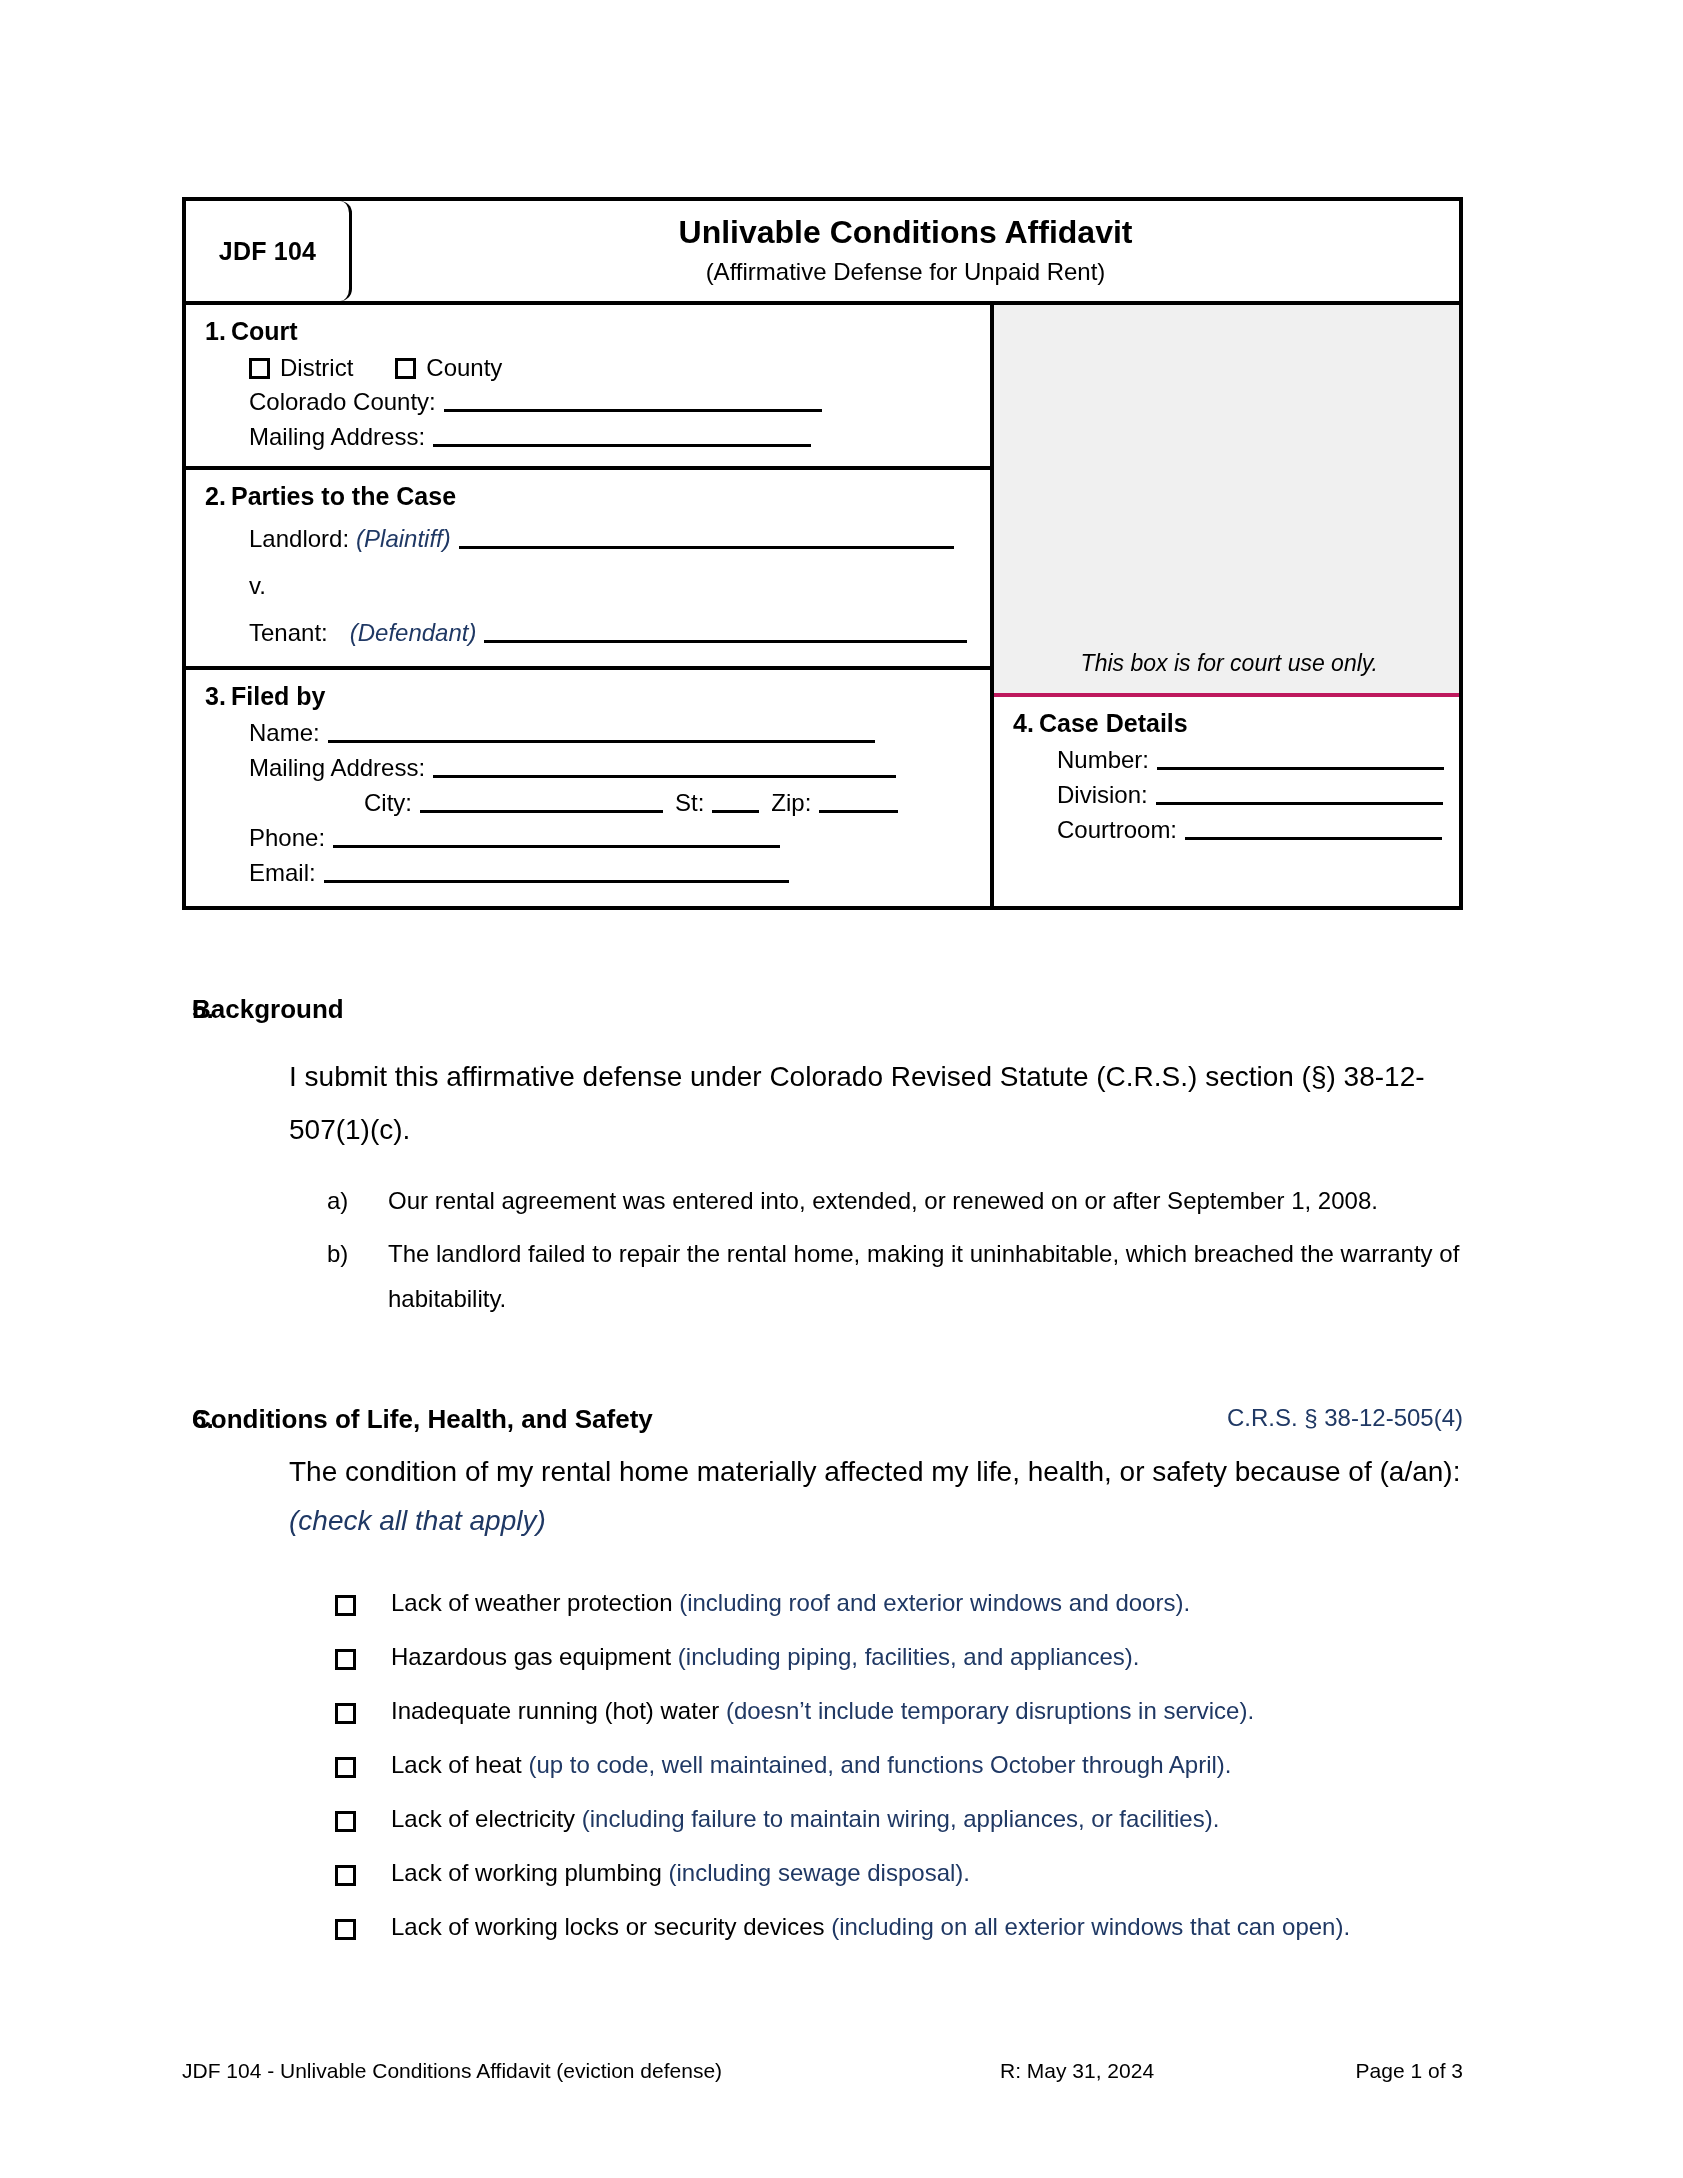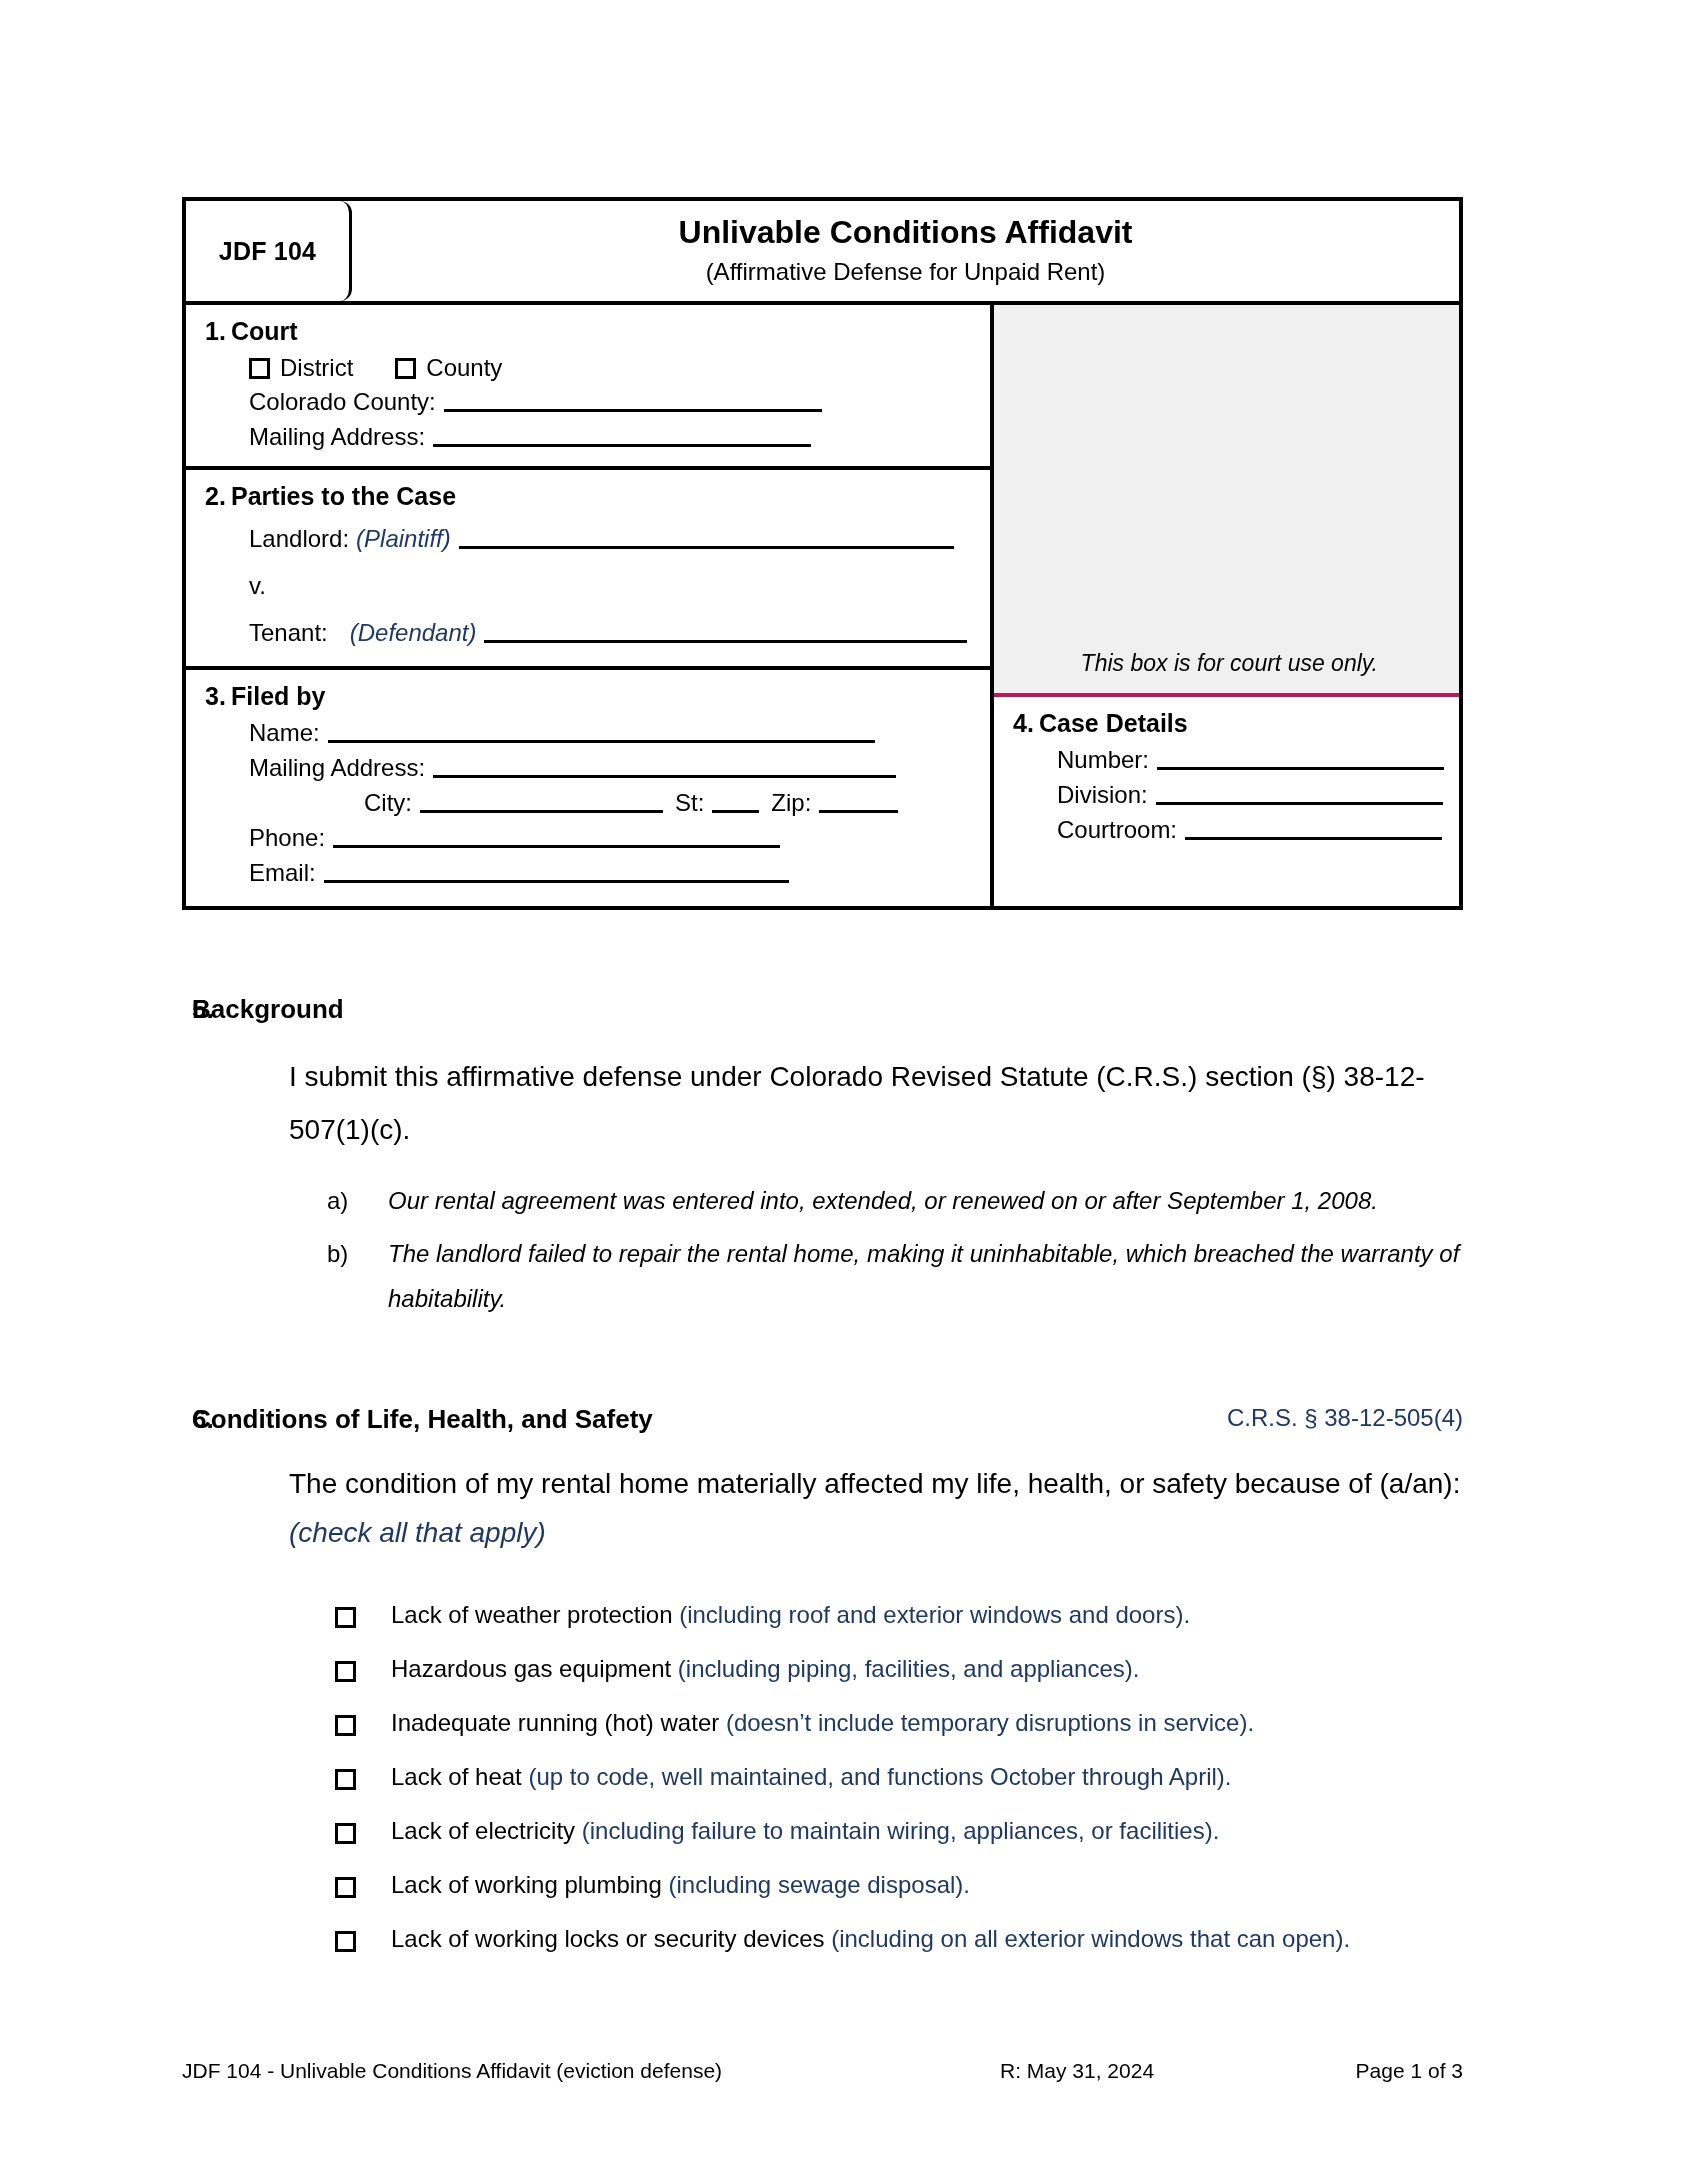--- a/index.html
+++ b/index.html
@@ -166,21 +166,21 @@
     width: 1174px;
   }
   .abc-item {
     display: flex;
     font-size: 24px;
     line-height: 1.88;
     margin-left: 327px;
     width: 1139px;
   }
   .abc-item .mark { width: 61px; flex: 0 0 auto; }
-  .abc-item .txt { flex: 1; font-style: italic; }
+  .abc-item .txt { flex: 1; }
 
   .check-list { margin-left: 335px; }
   .check-item {
     display: flex;
     align-items: flex-start;
     font-size: 24px;
     margin-bottom: 22px;
   }
   .check-item .cbwrap { width: 56px; flex: 0 0 auto; padding-top: 4px; }
   .check-item .ctext { flex: 1; line-height: 1.25; }
@@ -337,21 +337,21 @@
       <span class="txt">The landlord failed to repair the rental home, making it uninhabitable, which breached the warranty of habitability.</span>
     </div>
   </div>
 
   <div class="section-block" style="top:1404px">
     <div class="num-head">
       <span class="n">6.</span>
       <span class="t">Conditions of Life, Health, and Safety</span>
       <span class="cite">C.R.S. § 38-12-505(4)</span>
     </div>
-    <div class="para" style="margin-top:28px;line-height:1.5">The condition of my rental home materially affected my life, health, or safety because of (a/an):</div>
+    <div class="para" style="margin-top:16px;line-height:1.5">The condition of my rental home materially affected my life, health, or safety because of (a/an):</div>
     <div class="para ital-blue" style="margin-top:8px;font-style:italic;line-height:1.4">(check all that apply)</div>
 
     <div class="check-list" style="margin-top:48px">
 
       <div class="check-item">
         <span class="cbwrap"><span class="cbox"></span></span>
         <span class="ctext"><span>Lack of weather protection</span> <span class="paren">(including roof and exterior windows and doors).</span></span>
       </div>
 
       <div class="check-item">

